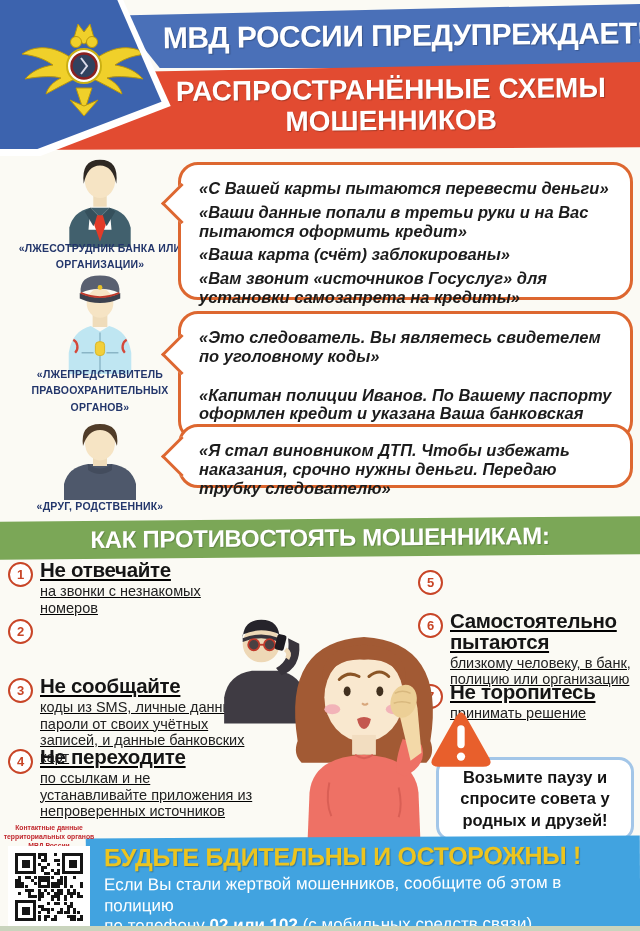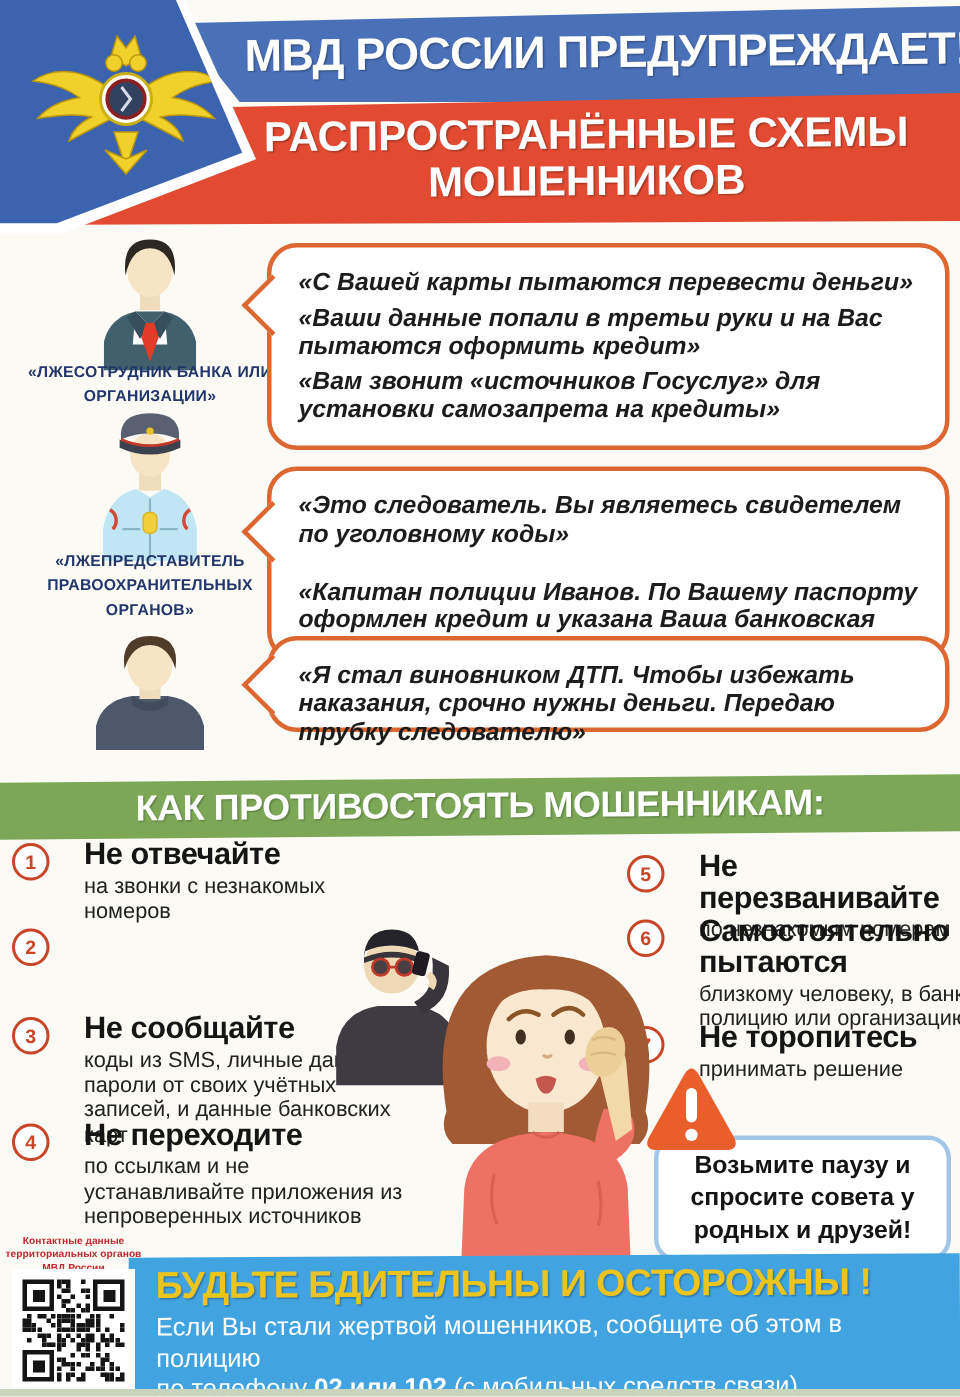--- a/index.html
+++ b/index.html
@@ -75,21 +75,21 @@
     text-shadow:1px 1px 1px rgba(0,0,0,.2);
   }
   
   .item{position:absolute;display:flex;align-items:flex-start;}
   .num{
     flex:0 0 auto;width:21px;height:21px;border:2px solid var(--number_red);
     border-radius:50%;color:var(--number_red);font-size:13px;font-weight:bold;
     display:flex;align-items:center;justify-content:center;margin-top:2px;
     background:#fff;
   }
-  .itxt{margin-left:23px;}
+  .itxt{margin-left:7px;text-decoration:underline;}
   .ititle{font-size:20.5px;font-weight:bold;color:#151515;line-height:1.02;letter-spacing:-.3px;}
   .ibody{font-size:14.5px;color:#222;line-height:1.15;margin-top:2px;}
   .i1{left:8px;top:560px;width:290px;}
   .i2{left:8px;top:617px;width:290px;}
   .i3{left:8px;top:676px;width:300px;}
   .i4{left:8px;top:747px;width:300px;}
   .i5{left:418px;top:568px;width:222px;}
   .i6{left:418px;top:611px;width:222px;}
   .i7{left:418px;top:682px;width:222px;}
   
@@ -199,25 +199,27 @@
 
   <div class="persona" style="left:50px;top:420px">
     <svg width="100" height="80" viewBox="0 0 100 80">
       <path d="M14 80 L14 64 Q18 47 38 44 L62 44 Q82 47 86 64 L86 80 Z" fill="#4e586b"></path>
       <path d="M38 44 Q50 53 62 44 L62 50 Q50 58 38 50 Z" fill="#434c5d"></path>
       <rect x="43" y="33" width="14" height="13" fill="#efdcba"></rect>
       <ellipse cx="50" cy="23" rx="15" ry="17.5" fill="#f6e4c4"></ellipse>
       <path d="M33 26 Q30 4 50 4 Q70 4 67 26 Q62 10 50 10 Q38 10 33 26 Z" fill="#503c28"></path>
     </svg>
   </div>
+  <div class="plabel" style="left:6px;top:498px;width:188px">«ДРУГ, РОДСТВЕННИК»</div>
 
   <div class="bubble" style="top:162px;height:138px">
     <div class="tail" style="top:24px"></div>
     <p class="bq">«С Вашей карты пытаются перевести деньги»</p>
     <p class="bq">«Ваши данные попали в третьи руки и на Вас пытаются оформить кредит»</p>
+    <p class="bq">«Ваша карта (счёт) заблокированы»</p>
     <p class="bq">«Вам звонит «источников Госуслуг» для установки самозапрета на кредиты»</p>
   </div>
 
   <div class="bubble" style="top:311px;height:130px">
     <div class="tail" style="top:26px"></div>
     <p class="bq">«Это следователь. Вы являетесь свидетелем по уголовному коды»</p>
     <p class="bq gap">«Капитан полиции Иванов. По Вашему паспорту оформлен кредит и указана Ваша банковская карта. Нам необходимо уточнить её реквизиты»</p>
   </div>
 
   <div class="bubble" style="top:424px;height:64px">
@@ -248,24 +250,20 @@
   </div>
   <div class="item i4">
     <div class="num">4</div>
     <div class="itxt">
         <div class="ititle">Не переходите</div>
       <div class="ibody" style="width:215px">по ссылкам и не устанавливайте приложения из непроверенных источников</div>
       </div>
   </div>
   <div class="item i5">
     <div class="num">5</div>
-    <div class="itxt">
-        <div class="ititle">Не перезванивайте</div>
-      <div class="ibody" style="width:185px">по незнакомым номерам</div>
-      </div>
   </div>
   <div class="item i6">
     <div class="num">6</div>
     <div class="itxt">
         <div class="ititle" style="width:165px">Самостоятельно пытаются</div>
       <div class="ibody" style="width:185px">близкому человеку, в банк, полицию или организацию</div>
       </div>
   </div>
   <div class="item i7">
     <div class="num">7</div>

